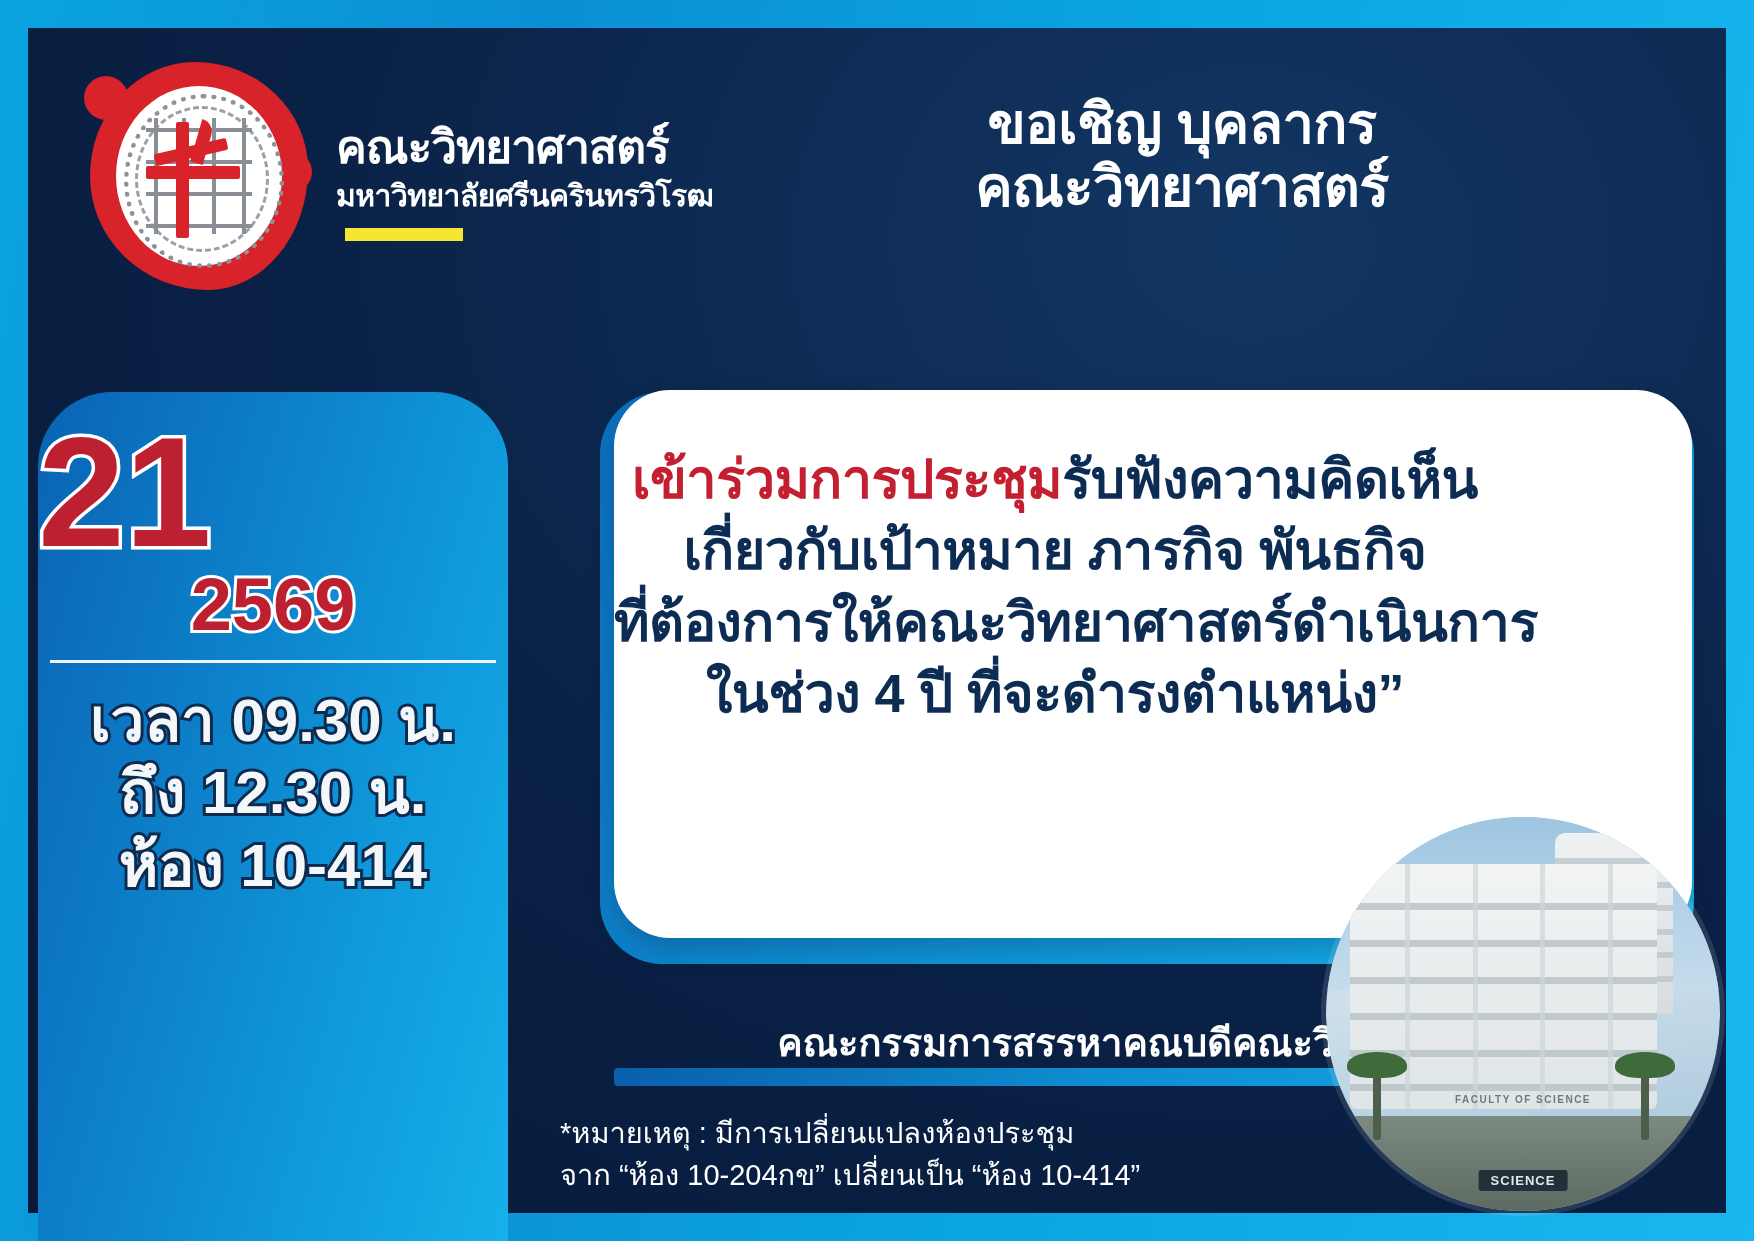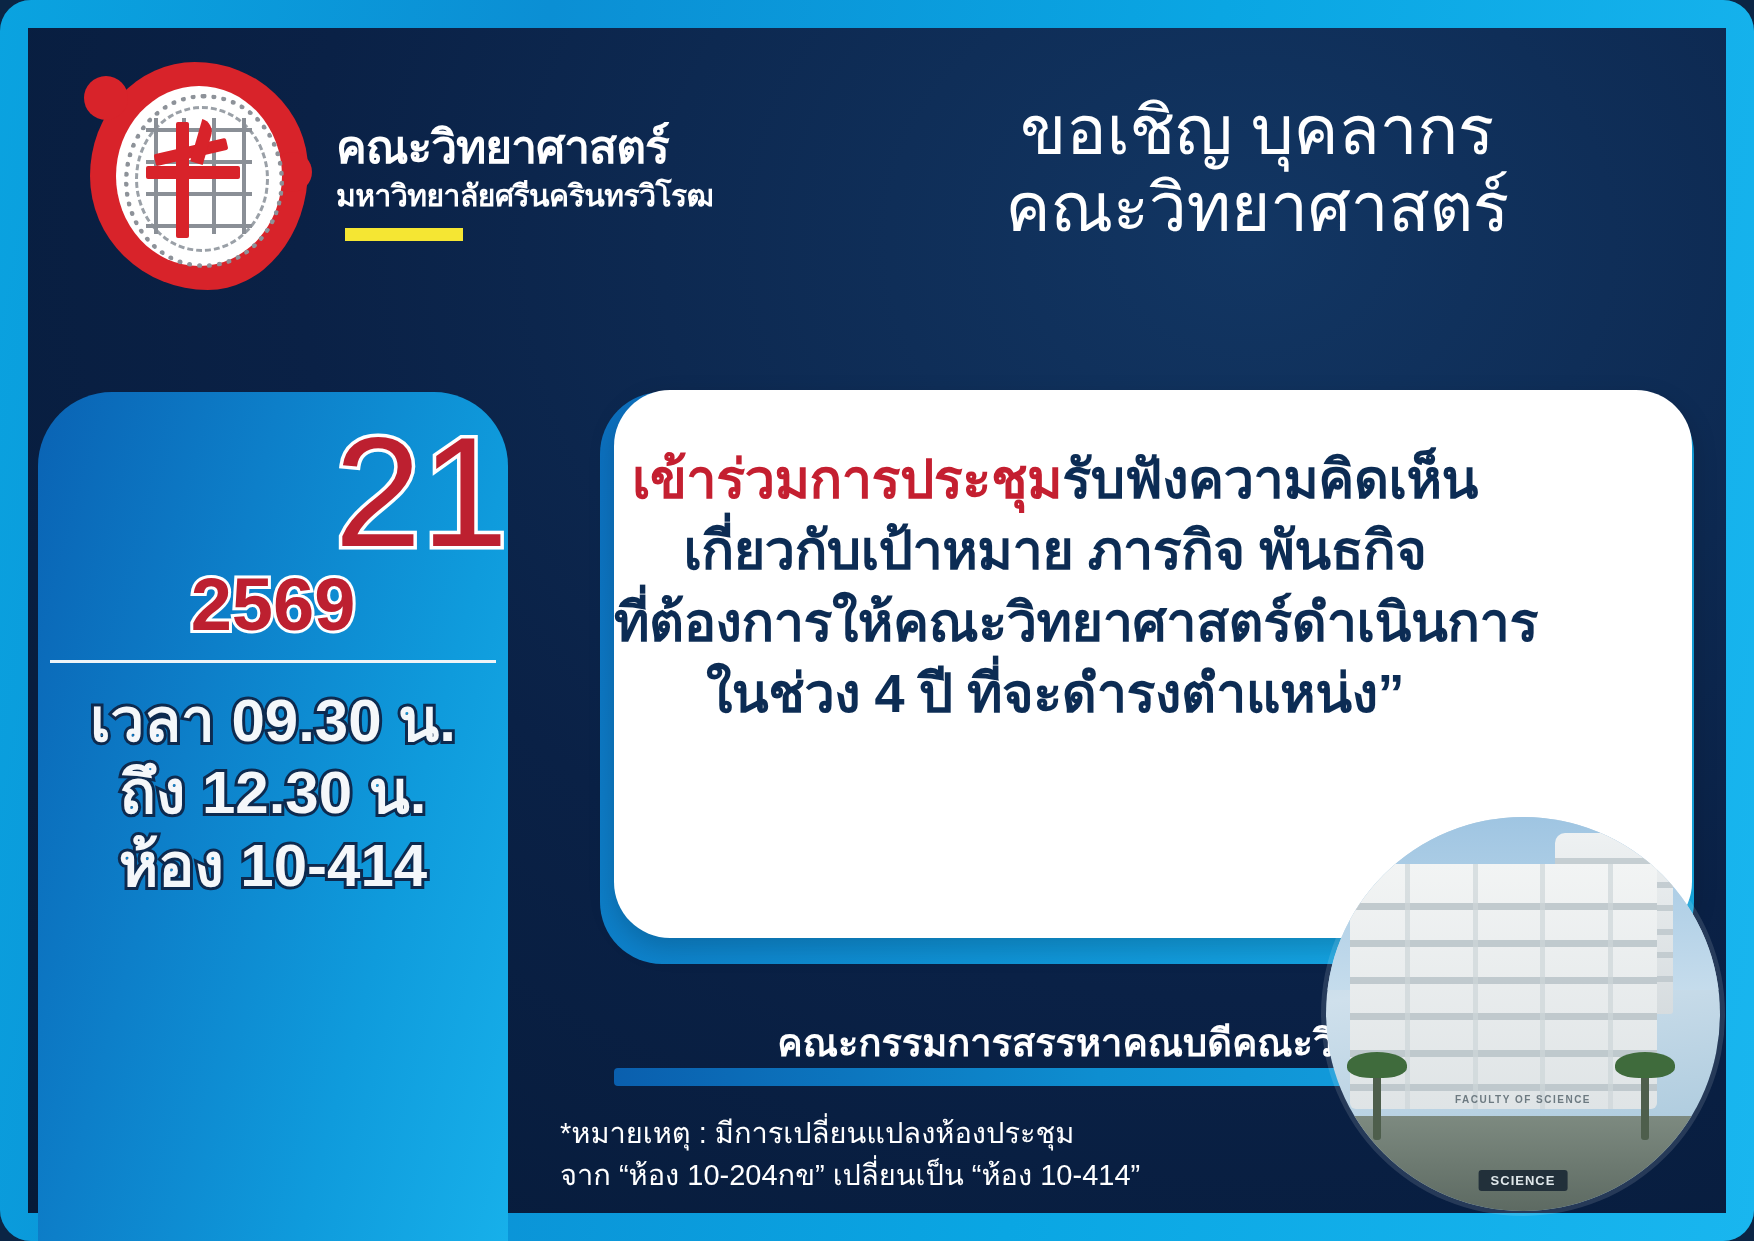--- a/index.html
+++ b/index.html
@@ -6,21 +6,20 @@
   html,body{margin:0;padding:0;background:#0b2545;}
   body{
     font-family:"Liberation Sans","DejaVu Sans",sans-serif;
     -webkit-font-smoothing:antialiased;
   }
   #poster{
     position:relative;
     width:1754px;height:1241px;
     overflow:hidden;
     background:#0c4a6e;
-    border-radius:31px;
   }
 
   
   .bg-cyan{
     position:absolute;left:0;top:0;width:1754px;height:1241px;
     background:linear-gradient(100deg,#0aa3e0 0%,#0b8fd4 28%,#0aa6e3 62%,#19b6ef 100%);
   }
   .bg-navy{
     position:absolute;left:28px;top:28px;
     width:1698px;height:1185px;
@@ -80,35 +79,35 @@
   .uni-name{
     position:absolute;left:336px;top:172px;
     color:#ffffff;font-weight:bold;font-size:30px;letter-spacing:-.5px;
     white-space:nowrap;
   }
   .yellow-bar{
     position:absolute;left:345px;top:228px;width:118px;height:13px;background:#f5e633;
   }
 
   .invite{
-    position:absolute;left:867px;top:92px;width:780px;
-    text-align:center;color:#ffffff;font-weight:normal;
-    font-size:68px;line-height:1.13;letter-spacing:-.5px;
+    position:absolute;left:792px;top:92px;width:780px;
+    text-align:center;color:#ffffff;font-weight:bold;
+    font-size:56px;line-height:1.13;letter-spacing:-.5px;
   }
 
   
   .date-panel{
     position:absolute;left:38px;top:392px;width:470px;height:849px;
     background:linear-gradient(105deg,#0a63b4 0%,#0d7fc9 35%,#0f9bdc 70%,#17b0ea 100%);
     border-top-left-radius:74px;border-top-right-radius:74px;
     overflow:hidden;
   }
   .day-num{
-    margin-top:22px;text-align:right;
-    font-size:156px;font-weight:normal;line-height:1;
+    margin-top:22px;text-align:left;
+    font-size:156px;font-weight:bold;line-height:1;
     color:#bd2030;
     -webkit-text-stroke:7px #ffffff;
     paint-order:stroke fill;
   }
   .month-txt{
     margin-top:4px;text-align:center;
     font-size:88px;font-weight:bold;line-height:1.05;
     color:#bd2030;
     -webkit-text-stroke:6px #ffffff;
     paint-order:stroke fill;

